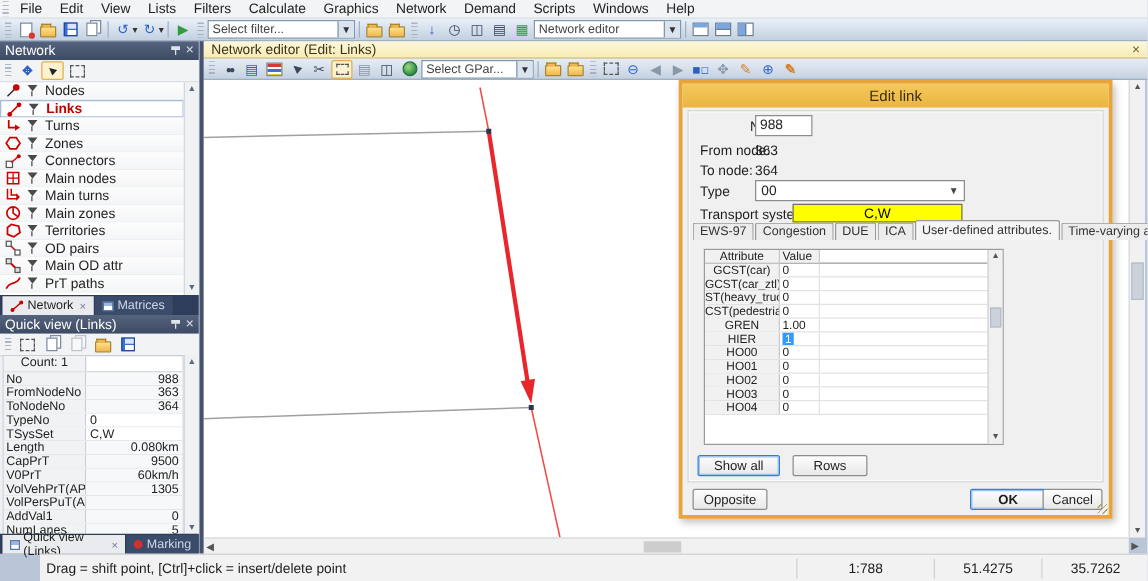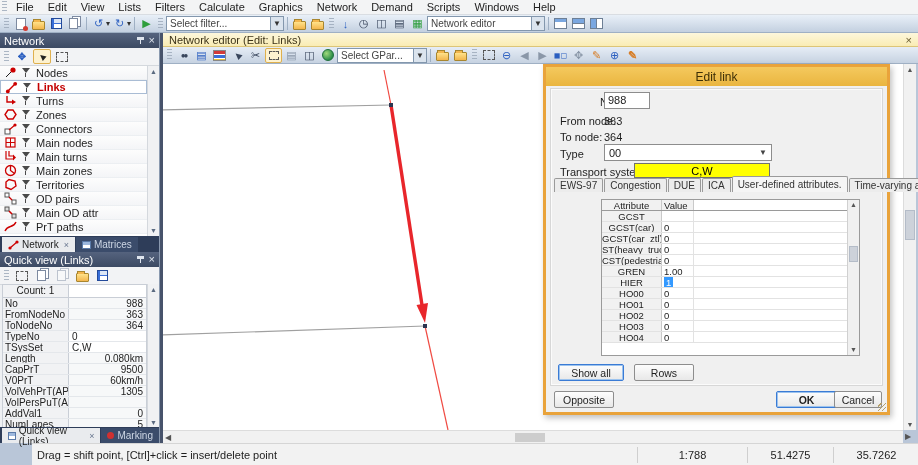--- a/index.html
+++ b/index.html
@@ -145,22 +145,22 @@
   .dcombo .caret { margin-left:auto; font-size:8px; padding-right:4px; color:#444; }
   .ybtn { position:absolute; background:#ffff00; border:1px solid #707070; font-size:11px;
     display:flex; align-items:center; justify-content:center; color:#000; }
 
   .dtabs { position:absolute; left:8px; top:90px; right:8px; height:16px; display:flex; align-items:flex-end; }
   .dtab { height:14px; line-height:13px; padding:0 5px; font-size:10px; color:#333;
     border:1px solid #9a9a9a; border-bottom:none; background:#ececec; margin-right:1px;
     border-radius:2px 2px 0 0; white-space:nowrap; }
   .dtab.active { height:16px; line-height:15px; background:#f5f5f5; position:relative; z-index:2; }
 
-  .atable { position:absolute; left:17px; top:113px; width:259px; height:157px; background:#fff;
-    border:1px solid #9a9a9a; overflow:hidden; font-size:9.5px;margin-left:38px; }
+  .atable { position:absolute; left:17px; top:113px; width:240px; height:157px; background:#fff;
+    border:1px solid #9a9a9a; overflow:hidden; font-size:9.5px; }
   .atable .sbar { position:absolute; right:0; top:0; bottom:0; width:12px; background:#f0f0f0;
     border-left:1px solid #d0d0d0; font-size:7px; text-align:center; color:#555; }
   .arow { height:11px; display:flex; border-bottom:1px solid #e2e2e2; }
   .arow.head { border-bottom:1px solid #9a9a9a; }
   .arow .a1 { width:60px; text-align:center; background:#f1f1f1; border-right:1px solid #c9c9c9;
     overflow:hidden; white-space:nowrap; flex:none; }
   .arow .a2 { width:32px; padding-left:2px; border-right:1px solid #e2e2e2; overflow:hidden;
     white-space:nowrap; flex:none; }
   .arow.head .a1, .arow.head .a2 { background:#f1f1f1; border-right:1px solid #c9c9c9; }
   .selblue { background:#3399ff; color:#fff; padding:0 2px; }
@@ -633,24 +633,20 @@
         <span class="dtab">Time-varying attr.</span>
 
       </div>
 
       <div class="atable">
         <div class="arow head">
           <span class="a1">Attribute</span>
           <span class="a2">Value</span>
         </div>
         <div class="arow">
-            <span class="a1">GCST</span>
-            <span class="a2"></span>
-          </div>
-        <div class="arow">
             <span class="a1">GCST(car)</span>
             <span class="a2">0</span>
           </div>
         <div class="arow">
             <span class="a1">GCST(car_ztl)</span>
             <span class="a2">0</span>
           </div>
         <div class="arow">
             <span class="a1">ST(heavy_truc</span>
             <span class="a2">0</span>

